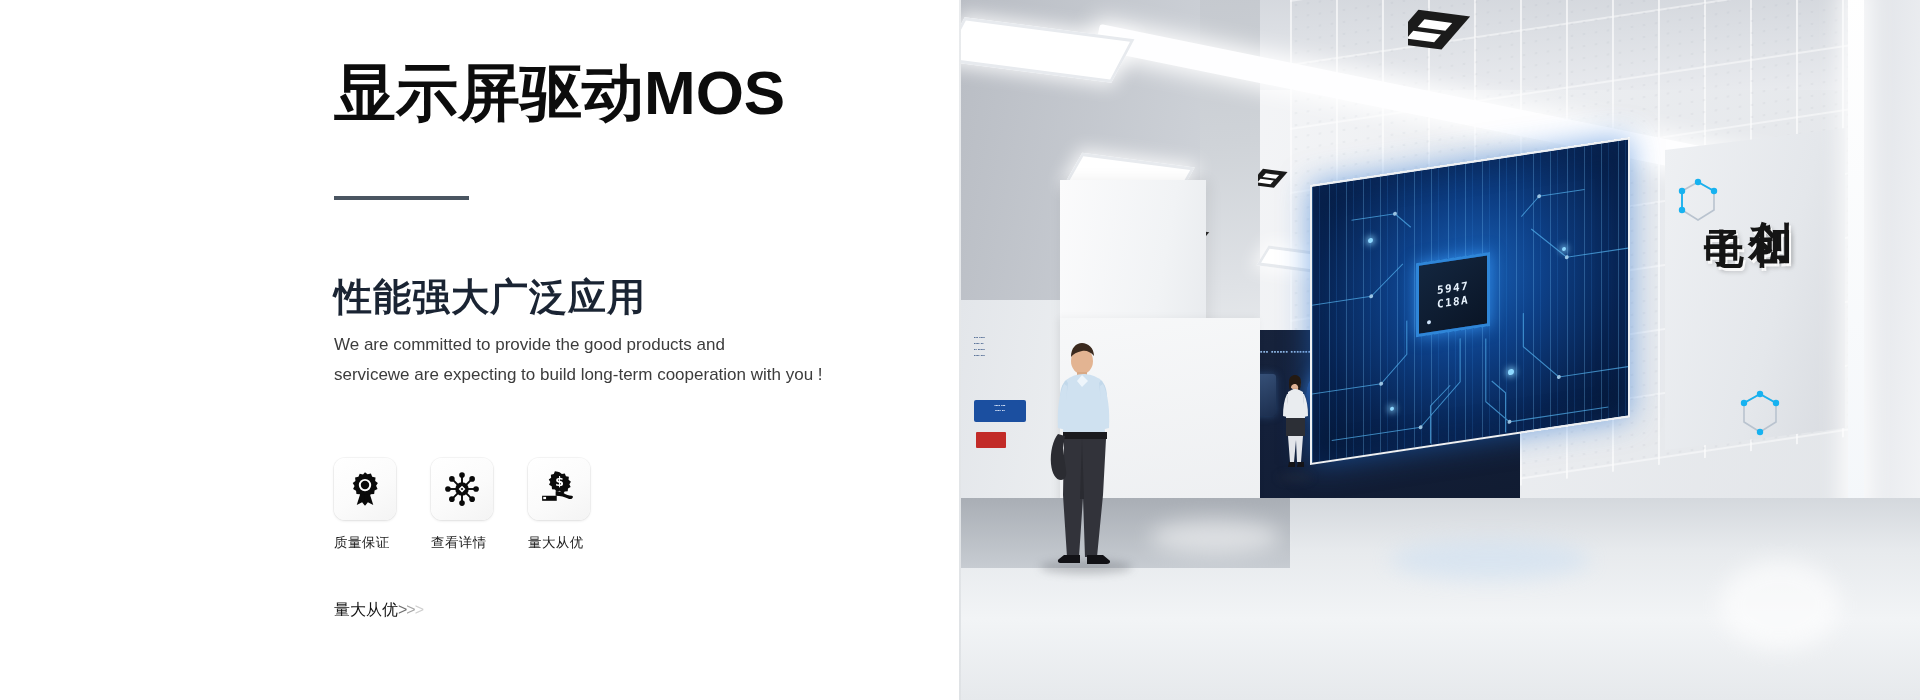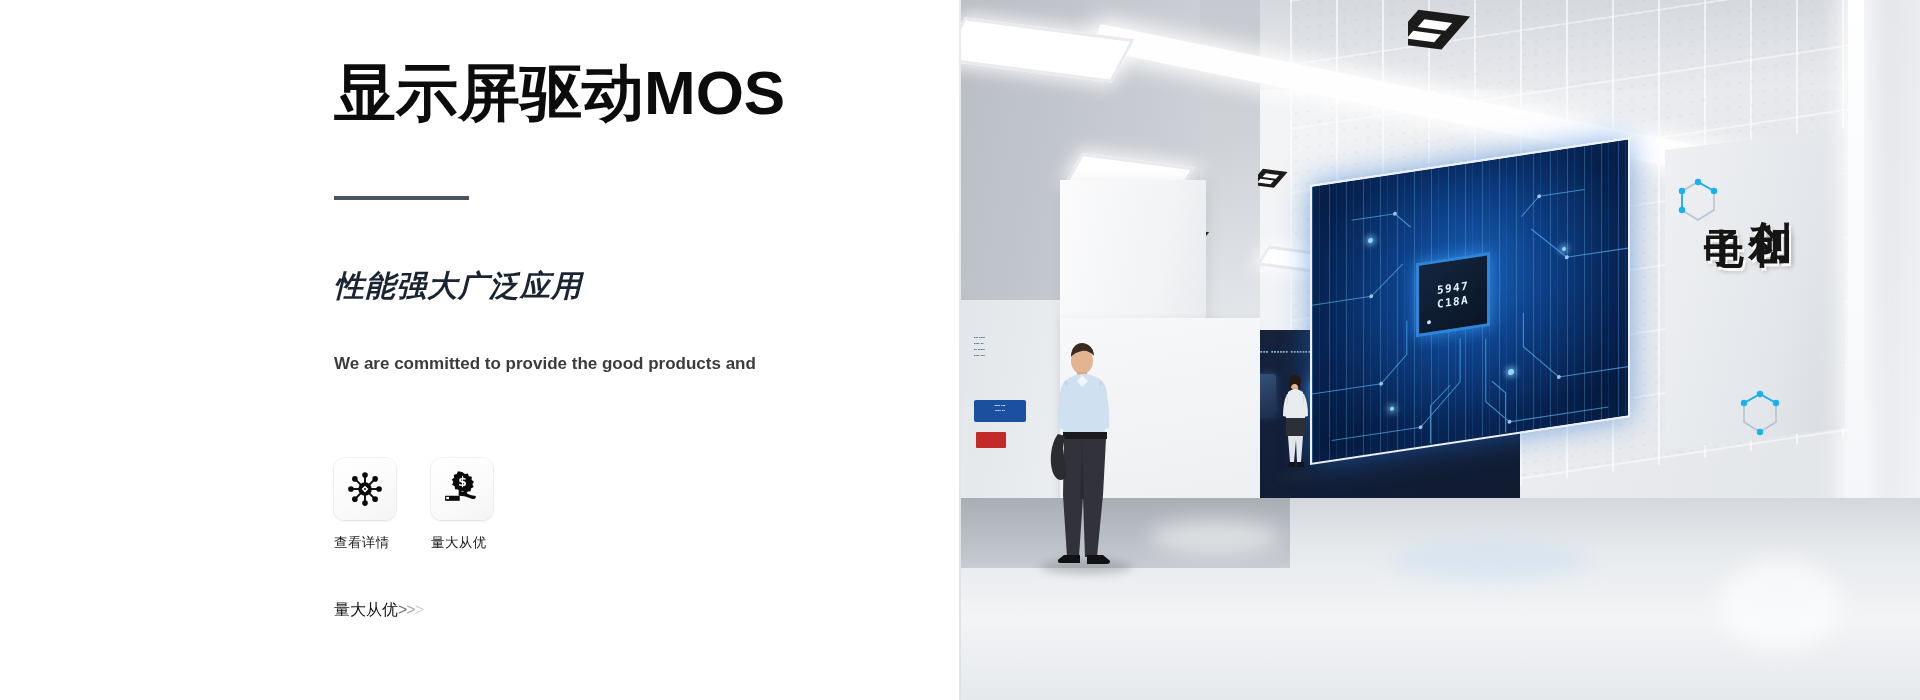--- a/index.html
+++ b/index.html
@@ -14,26 +14,26 @@
 
   .main-title {
     position:absolute; left:0; top:60px;
     font-size:62px; font-weight:700; color:#0c0c0c;
     letter-spacing:0px; line-height:1.05; white-space:nowrap;
     font-family:"Liberation Sans","DejaVu Sans",sans-serif;
   }
   .divider { position:absolute; left:0; top:196px; width:135px; height:4px; background:#4a5561; }
 
   .sub-title {
-    position:absolute; left:0; top:266px;
-    font-size:30px; font-weight:700; color:#1a2433; letter-spacing:1px; white-space:nowrap;font-style:italic;
+    position:absolute; left:0; top:272px;
+    font-size:38px; font-weight:700; color:#1a2433; letter-spacing:1px; white-space:nowrap;
   }
 
   .desc { position:absolute; left:0; top:330px; width:560px;
-          font-size:17px; color:#3c3c3c; line-height:29.5px; font-weight:700;margin-top:19px; }
+          font-size:17px; color:#3c3c3c; line-height:29.5px; font-weight:400; }
   .desc div { white-space:nowrap; }
 
   
   .features { position:absolute; left:0; top:458px; display:flex; gap:35px; }
   .feat { width:62px; }
   .feat-tile {
     position:relative; width:62px; height:62px; border-radius:11px;
     background:linear-gradient(150deg,#ffffff 0%,#fbfbfb 55%,#f4f4f4 100%);
     box-shadow:0 1px 3px rgba(0,0,0,.10), 0 0 0 1px rgba(0,0,0,.035);
     display:flex; align-items:center; justify-content:center;
@@ -185,24 +185,39 @@
     <div class="inner">
 
       <h1 class="main-title">显示屏驱动MOS</h1>
 
       <div class="divider"></div>
 
       <h2 class="sub-title">性能强大广泛应用</h2>
 
       <div class="desc">
         <div>We are committed to provide the good products and</div>
+        <div>servicewe are expecting to build long-term cooperation with you !</div>
       </div>
 
       <div class="features">
 
+        <div class="feat">
+          <div class="feat-tile">
+            <span>
+              <svg viewBox="0 0 64 64" aria-hidden="true">
+                <path fill="#0a0a0a" d="M32 2l4.6 3.9 5.9-1.3 2.3 5.6 5.9 1.4-.6 6 4.8 3.7-3.2 5.1 2.6 5.5-5.3 2.9-.7 6-6 .5-3.3 5.1L32 44l-5.9 2.5-3.3-5.1-6-.5-.7-6-5.3-2.9 2.6-5.5-3.2-5.1 4.8-3.7-.6-6 5.9-1.4 2.3-5.6 5.9 1.3z"></path>
+                <circle cx="32" cy="25" r="11" fill="#ffffff"></circle>
+                <circle cx="32" cy="25" r="7.5" fill="#0a0a0a"></circle>
+                <path fill="#0a0a0a" d="M23.5 41l-6.2 19.5 9.6-5.1 4.9 6.3 1.6-19.3z"></path>
+                <path fill="#0a0a0a" d="M40.5 41l6.2 19.5-9.6-5.1-4.9 6.3-1.6-19.3z"></path>
+              </svg>
+            </span>
+          </div>
+          <div class="feat-label">质量保证</div>
+        </div>
 
         <div class="feat">
           <div class="feat-tile">
             <span>
               <svg viewBox="0 0 64 64" aria-hidden="true">
                 <g stroke="#0a0a0a" stroke-width="3.4">
                   <line x1="32" y1="32" x2="32" y2="8"></line>
                     <line x1="32" y1="32" x2="32" y2="56"></line>
                   <line x1="32" y1="32" x2="8" y2="32"></line>
                     <line x1="32" y1="32" x2="56" y2="32"></line>

